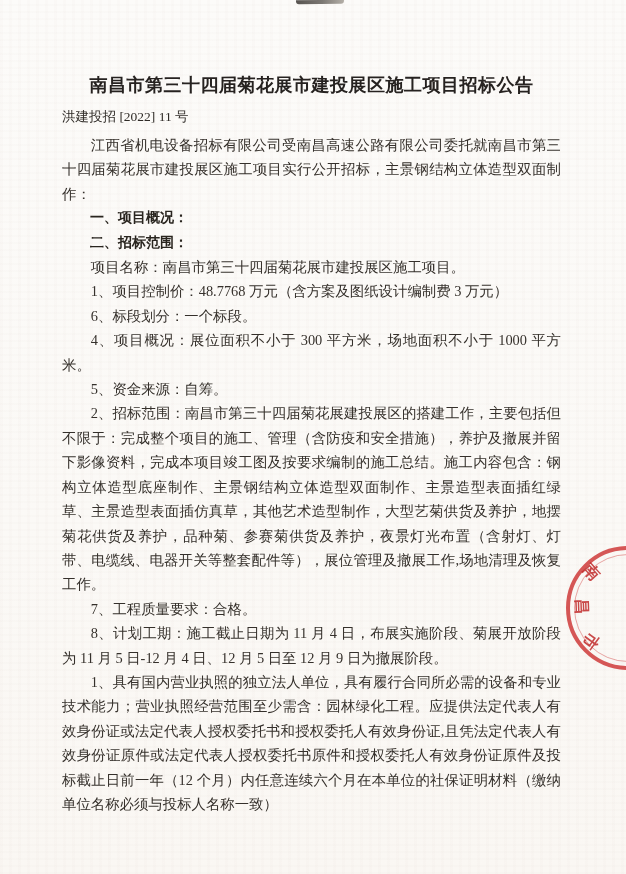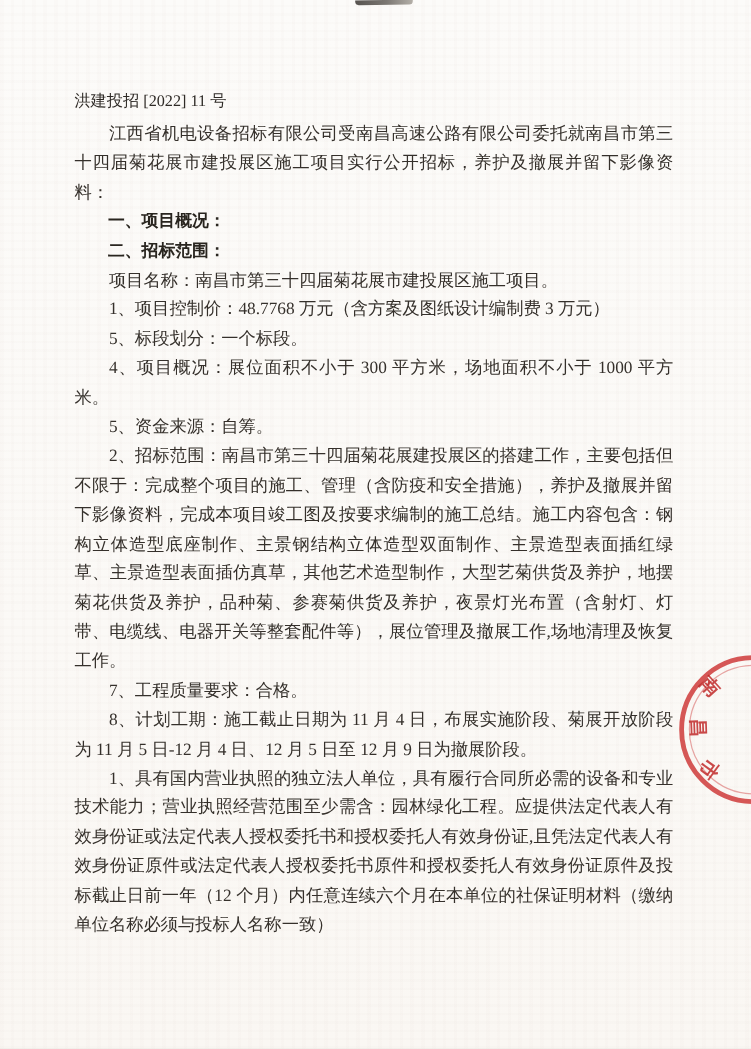--- a/index.html
+++ b/index.html
@@ -89,31 +89,32 @@
 </style>
 </head>
 <body>
 
 <div class="page">
 
   <div class="smudge"></div>
 
   <div class="content">
 
+    <h1 class="title">南昌市第三十四届菊花展市建投展区施工项目招标公告</h1>
 
     <div class="doc-no">洪建投招 [2022] 11 号</div>
 
-    <p class="body-line">江西省机电设备招标有限公司受南昌高速公路有限公司委托就南昌市第三十四届菊花展市建投展区施工项目实行公开招标，养护及撤展并留下影像资料：</p>
+    <p class="body-line">江西省机电设备招标有限公司受南昌高速公路有限公司委托就南昌市第三十四届菊花展市建投展区施工项目实行公开招标，主景钢结构立体造型双面制作：</p>
 
     <p class="body-line heading">一、项目概况：</p>
     <p class="body-line heading">二、招标范围：</p>
 
     <p class="body-line">项目名称：南昌市第三十四届菊花展市建投展区施工项目。</p>
     <p class="body-line">1、项目控制价：48.7768 万元（含方案及图纸设计编制费 3 万元）</p>
-    <p class="body-line">5、标段划分：一个标段。</p>
+    <p class="body-line">6、标段划分：一个标段。</p>
     <p class="body-line">4、项目概况：展位面积不小于 300 平方米，场地面积不小于 1000 平方米。</p>
     <p class="body-line">5、资金来源：自筹。</p>
     <p class="body-line">2、招标范围：南昌市第三十四届菊花展建投展区的搭建工作，主要包括但不限于：完成整个项目的施工、管理（含防疫和安全措施），养护及撤展并留下影像资料，完成本项目竣工图及按要求编制的施工总结。施工内容包含：钢构立体造型底座制作、主景钢结构立体造型双面制作、主景造型表面插红绿草、主景造型表面插仿真草，其他艺术造型制作，大型艺菊供货及养护，地摆菊花供货及养护，品种菊、参赛菊供货及养护，夜景灯光布置（含射灯、灯带、电缆线、电器开关等整套配件等），展位管理及撤展工作,场地清理及恢复工作。</p>
     <p class="body-line">7、工程质量要求：合格。</p>
     <p class="body-line">8、计划工期：施工截止日期为 11 月 4 日，布展实施阶段、菊展开放阶段为 11 月 5 日-12 月 4 日、12 月 5 日至 12 月 9 日为撤展阶段。</p>
 
     <p class="body-line">1、具有国内营业执照的独立法人单位，具有履行合同所必需的设备和专业技术能力；营业执照经营范围至少需含：园林绿化工程。应提供法定代表人有效身份证或法定代表人授权委托书和授权委托人有效身份证,且凭法定代表人有效身份证原件或法定代表人授权委托书原件和授权委托人有效身份证原件及投标截止日前一年（12 个月）内任意连续六个月在本单位的社保证明材料（缴纳单位名称必须与投标人名称一致）</p>
 
   </div>
 

